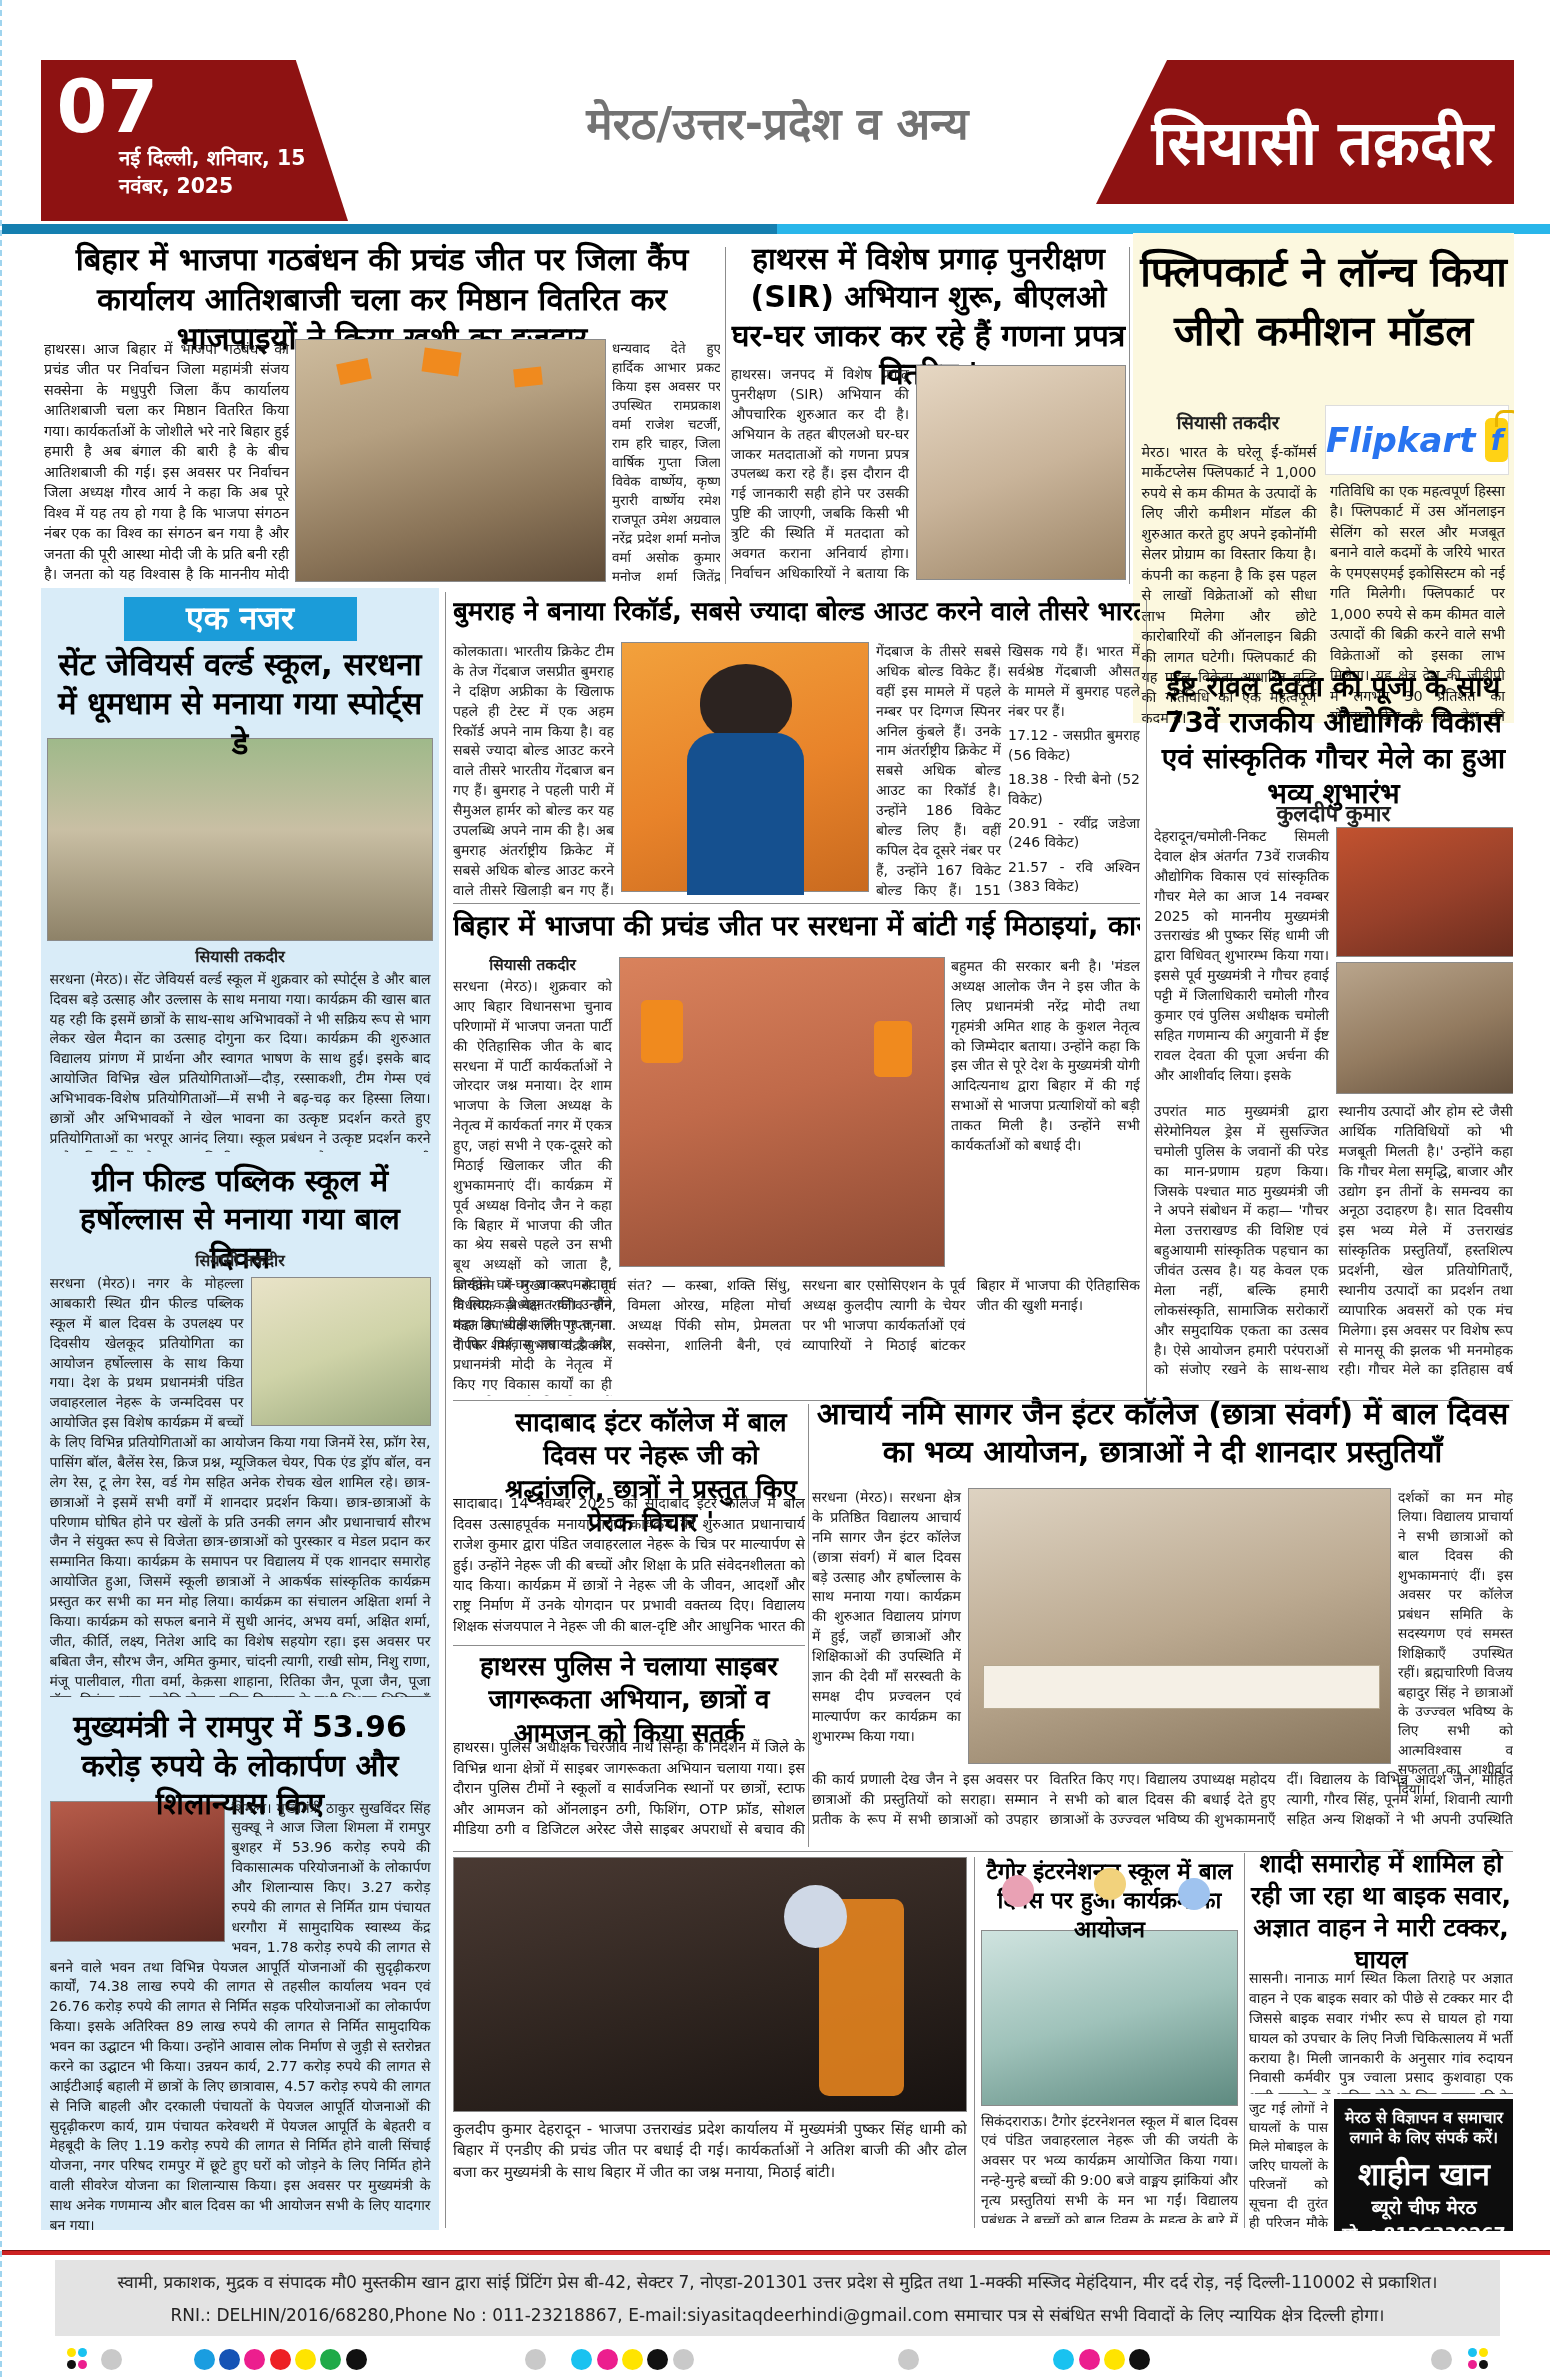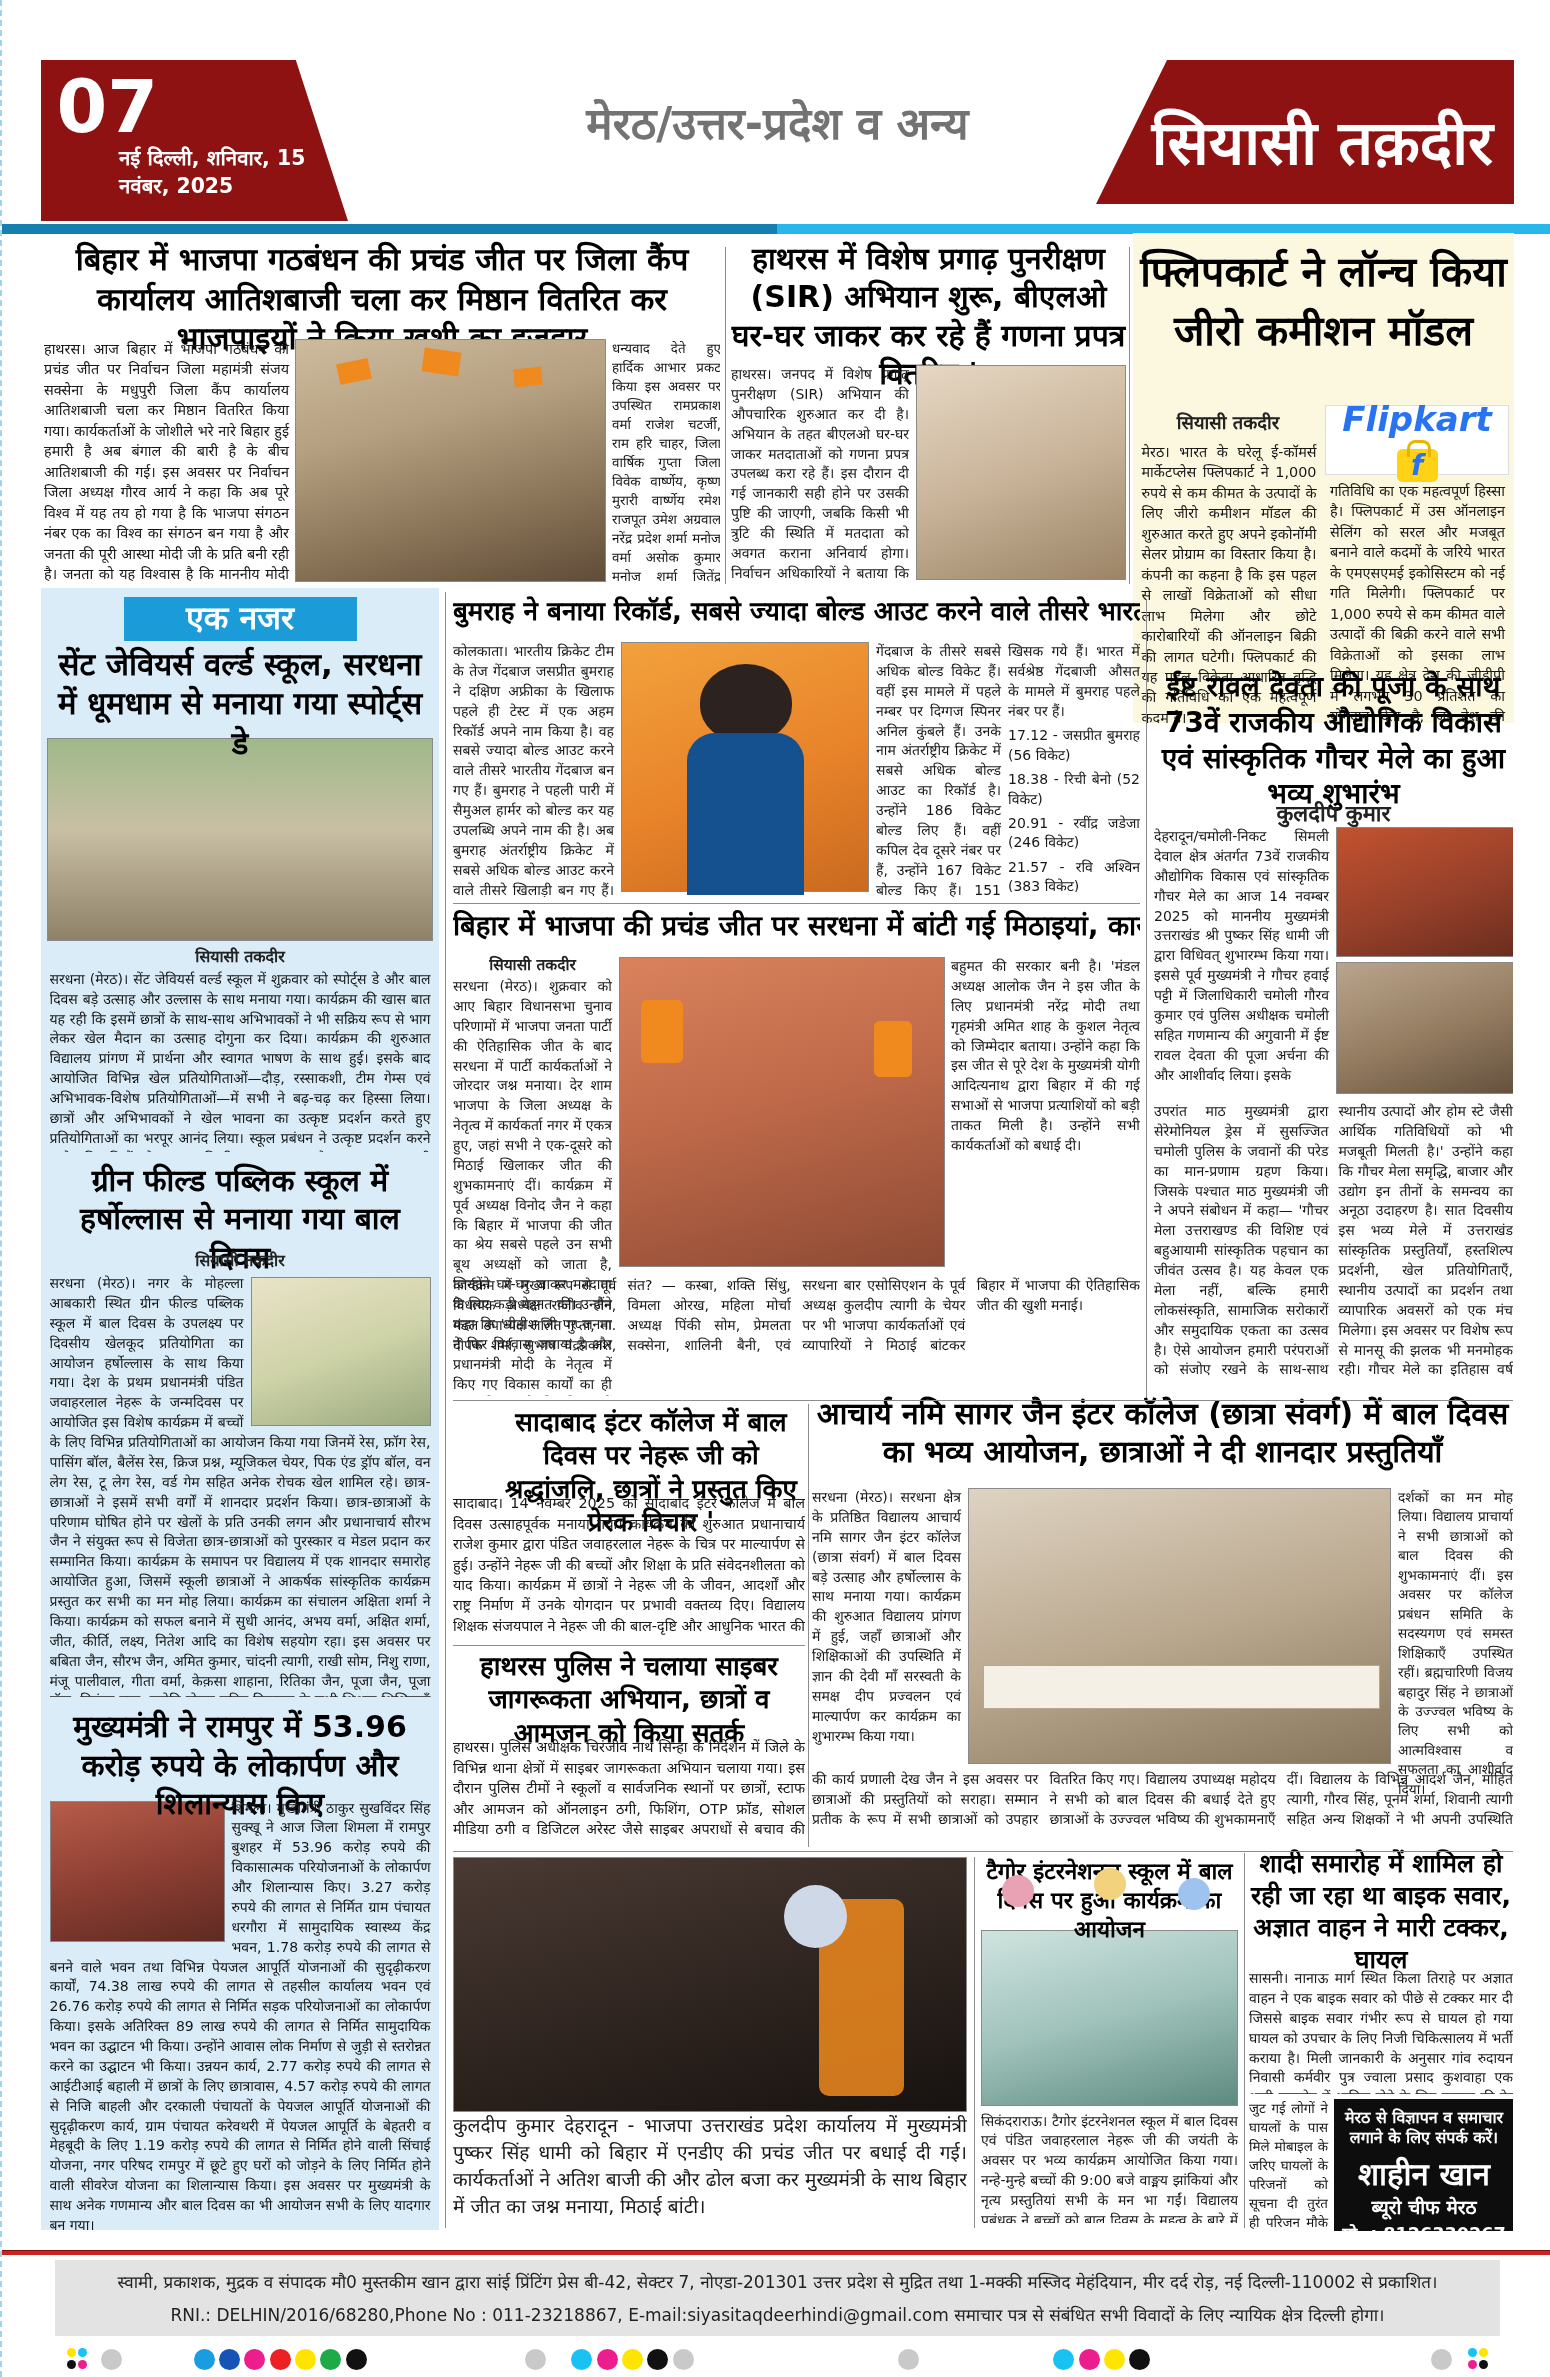--- a/index.html
+++ b/index.html
@@ -35,21 +35,21 @@
   .ph-bum{background:linear-gradient(160deg,#f2a13c 0%,#e8832a 55%,#c96a1f 100%);}
   .ph-mithai{background:linear-gradient(165deg,#d9825c 0%,#c06a4a 45%,#8d4a34 100%);}
   .ph-gauchar1{background:linear-gradient(160deg,#c2522f 0%,#97402a 55%,#6b2d1e 100%);}
   .ph-gauchar2{background:linear-gradient(160deg,#b9a58c 0%,#937b60 55%,#64513e 100%);}
   .ph-acharya{background:linear-gradient(165deg,#ded3c2 0%,#bba990 50%,#87755c 100%);}
   .ph-dhami{background:linear-gradient(165deg,#4a3a33 0%,#2e241f 55%,#171210 100%);}
   .ph-tagore{background:linear-gradient(165deg,#cfe3df 0%,#9fc2ba 50%,#5e8a80 100%);}
   .flag{position:absolute;background:#f08a1e;}
   
   .fk-wrap{display:flex;align-items:center;justify-content:center;gap:10px;background:#fff;
-           border:0.7px solid #ddd;flex-direction:column;}
+           border:0.7px solid #ddd;}
   .fk-word{color:#2874f0;font-weight:bold;font-style:italic;font-size:34px;}
   .fk-bag{width:41px;height:44px;background:#ffd215;border-radius:5.6px;position:relative;
           display:flex;align-items:center;justify-content:center;}
   .fk-bag::before{content:"";position:absolute;top:-8.5px;left:10px;width:18.3px;height:14px;
           border:3.5px solid #e8b400;border-bottom:none;border-radius:8.5px 8.5px 0 0;}
   .fk-f{color:#2874f0;font-weight:bold;font-style:italic;font-size:28px;}
   
   .eknajar{position:absolute;left:39px;top:588px;width:398px;height:1642px;background:#d9ecf8;}
   .en-banner{width:233px;height:44px;margin:8.5px auto 2.8px;background:#1b9cd9;color:#fff;
              font-size:32px;font-weight:bold;text-align:center;line-height:42px;}
@@ -190,21 +190,21 @@
   <div class="art" style="left:451px;top:1650px;width:352px;height:196px;">
     <div class="hl" style="font-size:26px;height:83px;">हाथरस पुलिस ने चलाया साइबर जागरूकता अभियान, छात्रों व आमजन को किया सतर्क</div>
     <div class="body-txt" style="margin-top:4.2px;height:104px;font-size:14.4px;overflow:hidden;">हाथरस। पुलिस अधीक्षक चिरंजीव नाथ सिन्हा के निर्देशन में जिले के विभिन्न थाना क्षेत्रों में साइबर जागरूकता अभियान चलाया गया। इस दौरान पुलिस टीमों ने स्कूलों व सार्वजनिक स्थानों पर छात्रों, स्टाफ और आमजन को ऑनलाइन ठगी, फिशिंग, OTP फ्रॉड, सोशल मीडिया ठगी व डिजिटल अरेस्ट जैसे साइबर अपराधों से बचाव की जानकारी दी गई।</div>
   </div>
 
   <div class="art" style="left:451px;top:1857px;width:514px;height:372px;">
     <div class="photo ph-dhami" style="width:514px;height:255px;">
       <div class="flag" style="left:366px;top:42px;width:85px;height:197px;border-radius:10px;opacity:.85;"></div>
       <div style="position:absolute;left:331px;top:28px;width:63px;height:63px;border-radius:50%;background:#cfd8e6;"></div>
     </div>
-    <div class="body-txt" style="height:106px;font-size:19px;overflow:hidden;">कुलदीप कुमार देहरादून - भाजपा उत्तराखंड प्रदेश कार्यालय में मुख्यमंत्री पुष्कर सिंह धामी को बिहार में एनडीए की प्रचंड जीत पर बधाई दी गई। कार्यकर्ताओं ने अतिश बाजी की और ढोल बजा कर मुख्यमंत्री के साथ बिहार में जीत का जश्न मनाया, मिठाई बांटी।</div>
+    <div class="body-txt" style="margin-top:7px;height:106px;font-size:15px;overflow:hidden;">कुलदीप कुमार देहरादून - भाजपा उत्तराखंड प्रदेश कार्यालय में मुख्यमंत्री पुष्कर सिंह धामी को बिहार में एनडीए की प्रचंड जीत पर बधाई दी गई। कार्यकर्ताओं ने अतिश बाजी की और ढोल बजा कर मुख्यमंत्री के साथ बिहार में जीत का जश्न मनाया, मिठाई बांटी।</div>
   </div>
 
   <div class="art" style="left:979px;top:1857px;width:257px;height:372px;">
     <div class="hl" style="font-size:22.5px;height:73px;">टैगोर इंटरनेशनल स्कूल में बाल दिवस पर हुआ कार्यक्रम का आयोजन</div>
     <div class="photo ph-tagore" style="width:257px;height:176px;">
       <div style="position:absolute;left:21px;top:18.3px;width:32px;height:32px;border-radius:50%;background:#e9a1b4;"></div>
       <div style="position:absolute;left:113px;top:11.3px;width:32px;height:32px;border-radius:50%;background:#f2d27c;"></div>
       <div style="position:absolute;left:197px;top:21px;width:32px;height:32px;border-radius:50%;background:#9fc3ef;"></div>
     </div>
     <div class="body-txt" style="margin-top:5.6px;height:111px;font-size:14px;overflow:hidden;">सिकंदराराऊ। टैगोर इंटरनेशनल स्कूल में बाल दिवस एवं पंडित जवाहरलाल नेहरू जी की जयंती के अवसर पर भव्य कार्यक्रम आयोजित किया गया। नन्हे-मुन्हे बच्चों की 9:00 बजे वाङ्मय झांकियां और नृत्य प्रस्तुतियां सभी के मन भा गईं। विद्यालय प्रबंधक ने बच्चों को बाल दिवस के महत्व के बारे में बताया तथा उनके उज्ज्वल भविष्य की कामना की।</div>

